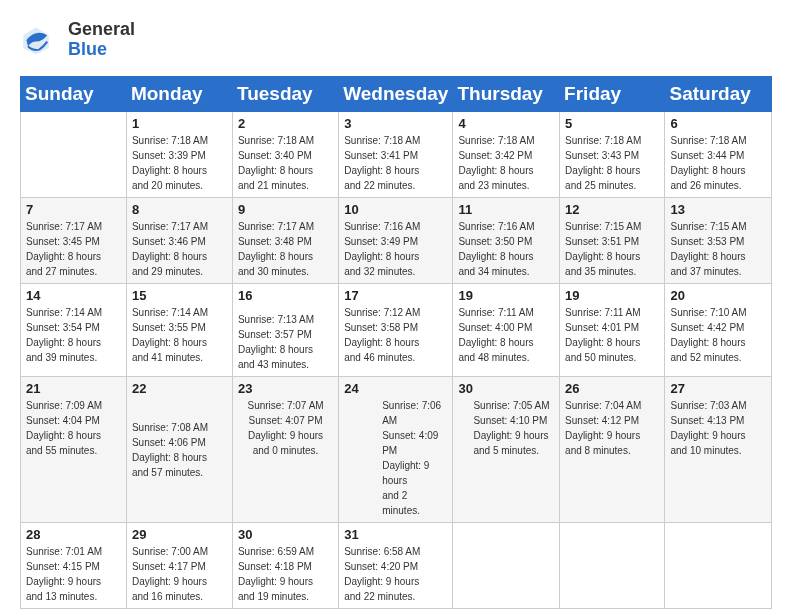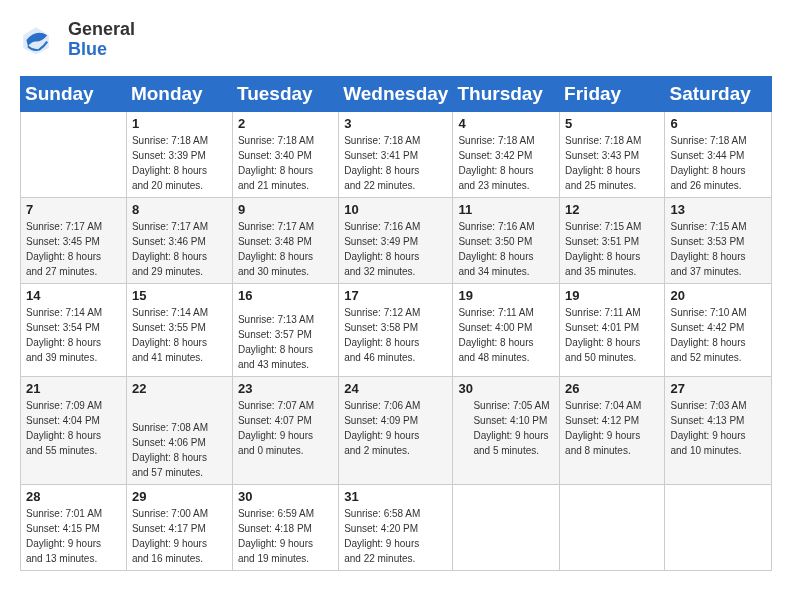--- a/index.html
+++ b/index.html
@@ -275,28 +275,28 @@
         </td>
         <td>
           <span class="day-num">22</span>
           <div class="day-info" style="white-space: pre-line; margin-top: 24px;">Sunrise: 7:08 AM
 Sunset: 4:06 PM
 Daylight: 8 hours
 and 57 minutes.</div>
         </td>
         <td>
           <span class="day-num">23</span>
-          <div class="day-info" style="white-space: pre-line;">Sunrise: 7:07 AM
+          <div class="day-info" style="white-space: pre-line; text-align: center;">Sunrise: 7:07 AM
 Sunset: 4:07 PM
 Daylight: 9 hours
 and 0 minutes.</div>
         </td>
         <td>
           <span class="day-num">24</span>
-          <div class="day-info" style="white-space: pre-line;">Sunrise: 7:06 AM
+          <div class="day-info" style="white-space: pre-line; margin-left: 38px;">Sunrise: 7:06 AM
 Sunset: 4:09 PM
 Daylight: 9 hours
 and 2 minutes.</div>
         </td>
         <td>
           <span class="day-num">30</span>
           <div class="day-info" style="white-space: pre-line; margin-left: 15px;">Sunrise: 7:05 AM
 Sunset: 4:10 PM
 Daylight: 9 hours
 and 5 minutes.</div>

